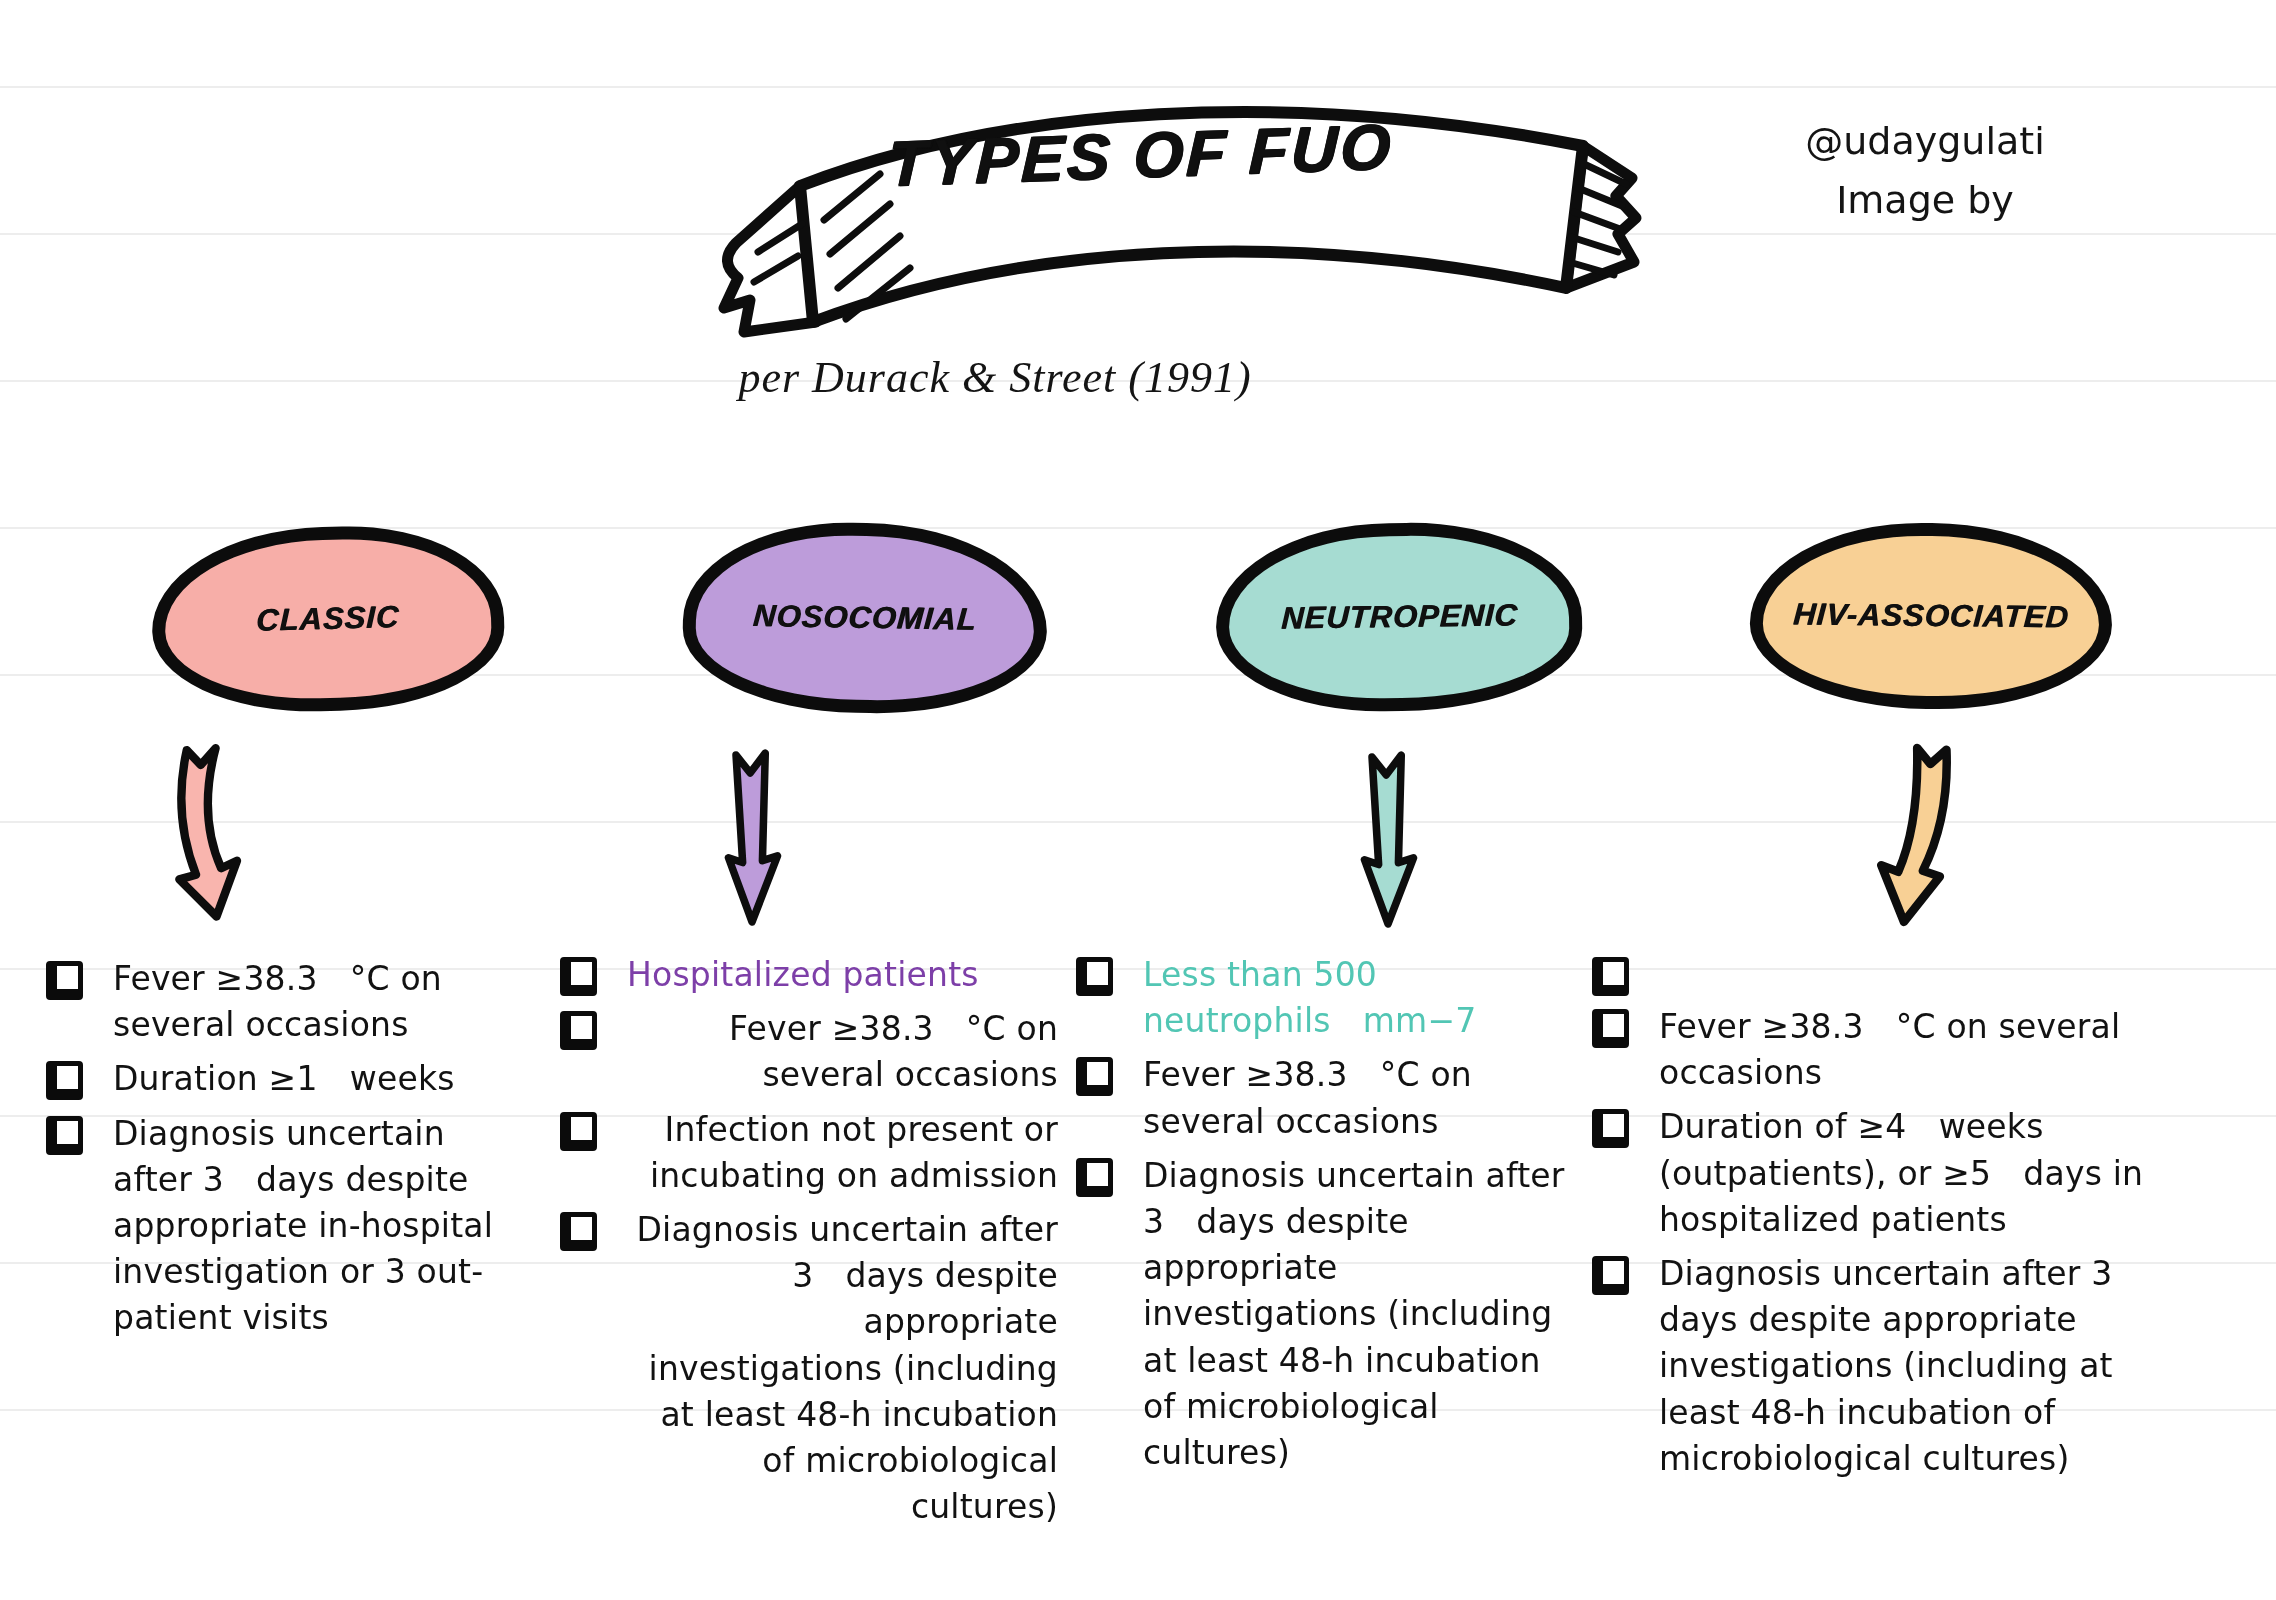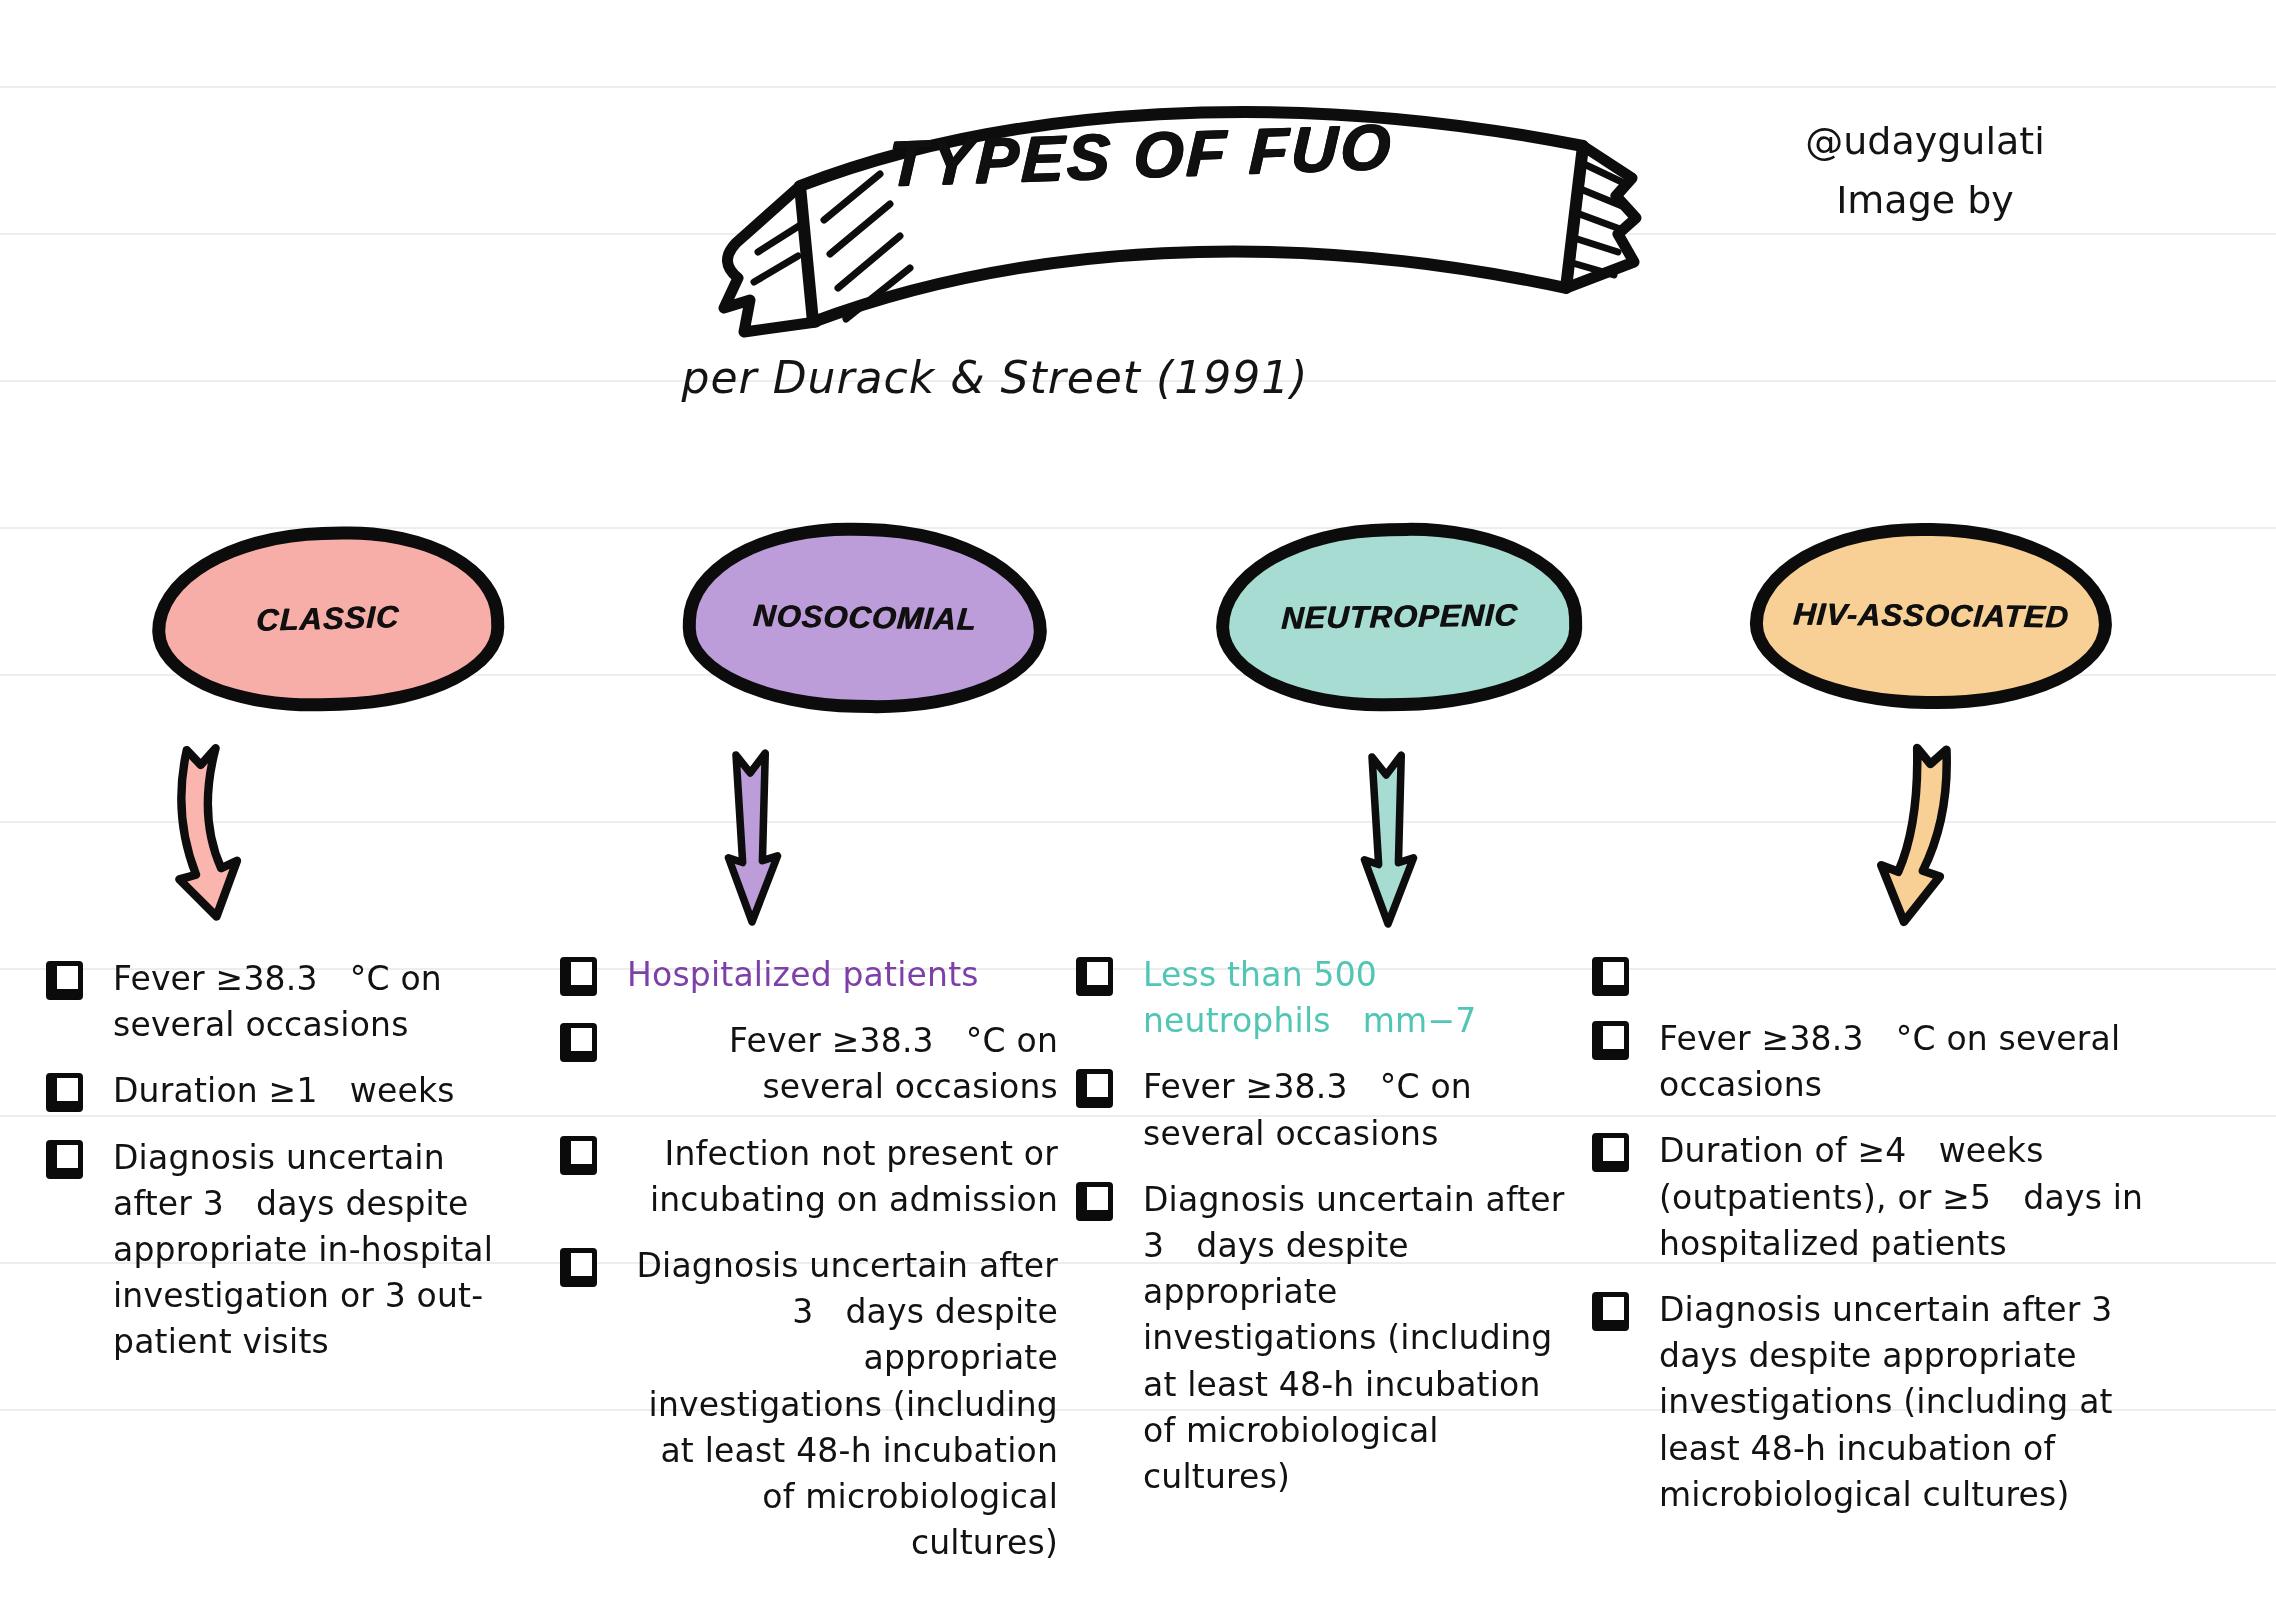--- a/index.html
+++ b/index.html
@@ -13,21 +13,21 @@
   
   .banner-svg{position:absolute;left:588px;top:38px;width:1095px;height:330px;}
   .banner-title{
     position:absolute;left:760px;top:118px;width:760px;text-align:center;
     font-family:"Liberation Sans",sans-serif;font-weight:bold;font-style:italic;
     font-size:64px;letter-spacing:3px;transform:rotate(-2deg) skewX(-4deg);
     text-shadow:1.5px 0 #0d0d0d,0 1px #0d0d0d,1.5px 1px #0d0d0d;
   }
   .banner-subtitle{
     position:absolute;left:560px;top:352px;width:870px;text-align:center;
-    font-style:italic;font-size:44px;letter-spacing:1px;color:#141414;
+    font-style:italic;font-size:44px;letter-spacing:1px;color:#141414;font-family:Liberation Serif, serif;
   }
   .credit{
     position:absolute;left:1740px;top:112px;width:370px;text-align:center;
     font-size:38px;line-height:1.55;color:#141414;
   }
   
   .ellipse{
     position:absolute;display:flex;align-items:center;justify-content:center;
     border:13px solid #0c0c0c;box-sizing:border-box;
   }
@@ -40,21 +40,21 @@
   .e1{left:683px;top:523px;width:364px;height:190px;border-radius:48% 52% 50% 50%/55% 58% 46% 45%;transform:rotate(1deg);}
   .e2{left:1216px;top:523px;width:366px;height:188px;border-radius:50% 50% 52% 48%/57% 54% 45% 48%;transform:rotate(-0.8deg);}
   .e3{left:1750px;top:523px;width:362px;height:186px;border-radius:49% 51% 50% 50%/56% 55% 47% 46%;transform:rotate(0.6deg);}
   
   .arrow{position:absolute;}
   .a0{left:158px;top:738px;width:104px;height:186px;}
   .a1{left:720px;top:742px;width:66px;height:192px;}
   .a2{left:1356px;top:744px;width:66px;height:192px;}
   .a3{left:1868px;top:736px;width:104px;height:194px;}
   
-  .clist{position:absolute;display:flex;flex-direction:column;gap:20px;}
+  .clist{position:absolute;display:flex;flex-direction:column;gap:8px;}
   .l0{left:42px;top:956px;width:472px;}
   .l1{left:556px;top:952px;width:502px;text-align:right;}
   .l2{left:1072px;top:952px;width:502px;}
   .l3{left:1588px;top:952px;width:578px;}
   .item{display:flex;align-items:flex-start;}
   .cb{
     flex:0 0 auto;width:21px;height:23px;margin:5px 30px 0 4px;
     border:5px solid #0b0b0b;border-left-width:11px;border-bottom-width:11px;
     border-radius:4px;background:#ffffff;
   }

